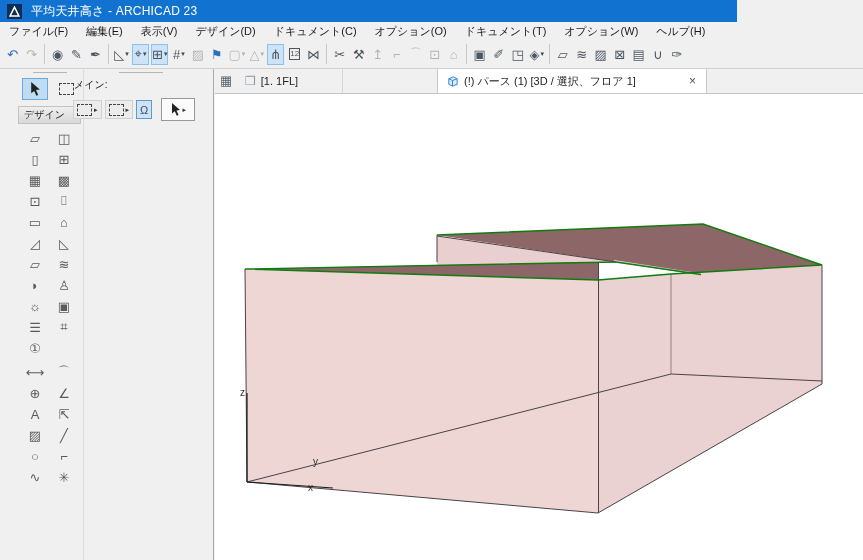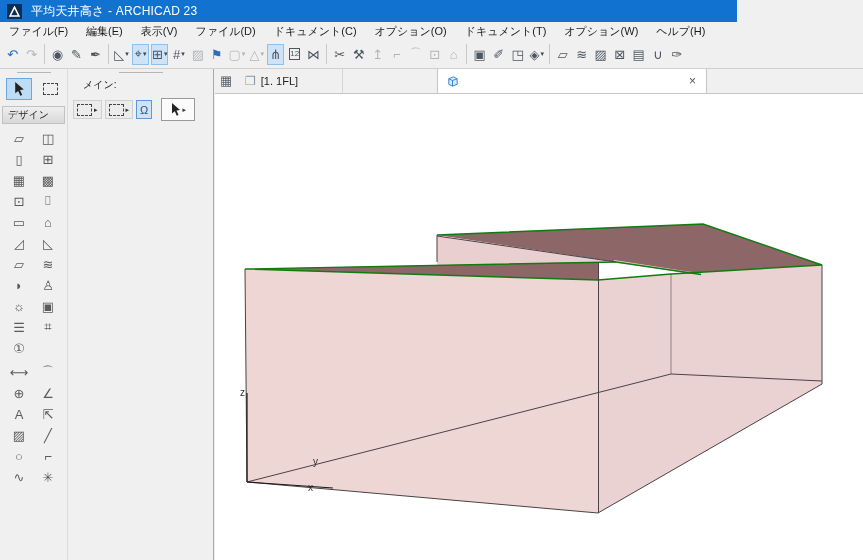--- a/index.html
+++ b/index.html
@@ -17,33 +17,33 @@
   .tbtn{min-width:17px;height:21px;display:inline-flex;align-items:center;justify-content:center;
         font-size:13px;color:#4d5660;margin:0 1px;border:1px solid transparent;box-sizing:border-box}
   .tbtn.blue{color:#2a6fbe}
   .tbtn.dis{opacity:.38}
   .tbtn.hl{background:#cde3f7;border-color:#8fc0ec}
   .dd{font-size:7px;margin-left:1px;color:#444}
   .ruler{font-size:8px;border:1px solid #4d5660;padding:0 0;line-height:10px;color:#4d5660}
   .tsep{width:1px;height:20px;background:#c9c9c9;margin:0 3px;flex:none}
   .leftpanel{position:absolute;left:0;top:69px;width:214px;height:491px;background:#f0f0f0;
              border-right:1px solid #a9a9a9;box-sizing:border-box}
-  .toolbox{position:absolute;left:0;top:0;width:68px;height:491px;border-right:1px solid #dcdcdc;
+  .toolbox{position:absolute;left:16px;top:0;width:68px;height:491px;border-right:1px solid #dcdcdc;
            box-sizing:border-box;overflow:hidden}
   .handle{border-top:1px solid #b5b5b5;width:34px;margin:3px auto 2px}
   .selrow{display:flex;gap:5px;padding:3px 2px 4px 6px;align-items:center}
   .selbtn{width:24px;height:20px;display:flex;align-items:center;justify-content:center;border:1px solid transparent}
   .selbtn.selected{background:#bfdcf5;border-color:#6da8dc}
   .mrqbox{width:13px;height:10px;border:1px dashed #444;display:inline-block}
   .secheader{margin:2px 2px;background:linear-gradient(#efefef,#d8d8d8);border:1px solid #c2c2c2;
              font-size:10px;padding:1px 5px;color:#222}
   .toolgrid{display:grid;grid-template-columns:29px 29px;justify-content:center;row-gap:1px;padding:2px 0;color:#5a5a5a}
   .tool{height:20px;display:flex;align-items:center;justify-content:center;font-size:13px}
   .infobar{position:absolute;left:68px;top:0;width:146px;height:491px}
-  .mainlabel{position:absolute;left:15px;top:9px;font-size:10px;color:#222}
+  .mainlabel{position:absolute;left:6px;top:9px;font-size:10px;color:#222}
   .ibrow{position:absolute;left:5px;top:29px;display:flex;align-items:center;gap:3px}
   .ibtn{height:19px;display:flex;align-items:center;justify-content:center;gap:2px;padding:0 3px;
         font-size:11px;color:#3c4b5c;border:1px solid #cfcfcf;background:#ececec;box-sizing:border-box}
   .ibtn.hl{background:#cde3f7;border:1px solid #5b9bd5}
   .ibtn.raised{background:#fbfbfb;border:1px solid #999;height:23px;width:34px;margin-left:6px}
   .caret{font-size:7px;color:#333}
   .tabbar{position:absolute;left:215px;top:69px;width:648px;height:25px;background:#f0f0f0;
           border-bottom:1px solid #c6c6c6;box-sizing:border-box}
   .quadbtn{position:absolute;left:5px;top:4px;font-size:13px;color:#5a6570}
   .tab{position:absolute;top:0;height:24px;display:flex;align-items:center;font-size:11px;color:#222;
@@ -63,21 +63,21 @@
         <path d="M1,9 L5,1 L9,9 Z" fill="none" stroke="#fff" stroke-width="1.4"></path>
       </svg>
   </span>
   <span class="title">平均天井高さ - ARCHICAD 23</span>
 </div>
 
 <div class="menubar" id="menubar">
     <span class="menuitem">ファイル(F)</span>
     <span class="menuitem">編集(E)</span>
     <span class="menuitem">表示(V)</span>
-    <span class="menuitem">ファイル(D)</span>
+    <span class="menuitem">デザイン(D)</span>
     <span class="menuitem">ドキュメント(C)</span>
     <span class="menuitem">オプション(O)</span>
     <span class="menuitem">ドキュメント(T)</span>
     <span class="menuitem">オプション(W)</span>
     <span class="menuitem">ヘルプ(H)</span>
   </div>
 
 <div class="toolbar" id="toolbar">
     <span class="tbtn blue">↶</span>
     <span class="tbtn dis">↷</span>
@@ -203,20 +203,21 @@
   <span class="quadbtn">▦</span>
   <span class="tab tab1">
     <span class="folderglyph">❐</span>
     <span>[1. 1FL]</span>
   </span>
   <span class="tab active">
     <svg width="13" height="13" viewBox="0 0 14 14">
       <path d="M3,4 L8,2 L12,4 L12,10 L7,12 L3,10 Z" fill="#dceafd" stroke="#2a7fd4" stroke-width="1"></path>
       <path d="M3,4 L7,6 L12,4 M7,6 L7,12" fill="none" stroke="#2a7fd4" stroke-width="1"></path>
     </svg>
+    <span>(!) パース (1) [3D / 選択、フロア 1]</span>
     <span class="closex">×</span>
   </span>
 </div>
 
 <div class="viewport">
   <svg width="648" height="466" viewBox="0 0 648 466">
     <polygon points="222,142 401,168 222,172" fill="#e9cfcf"></polygon>
     <polygon points="222,141 488,130 607,171 456,180 485,181 401,168" fill="#8d6667"></polygon>
     <polygon points="399,166 486,179.5 486,181 399,168.5" fill="#e9cfcf"></polygon>
     <polygon points="30,175 384,168 383,186" fill="#8d6667"></polygon>

